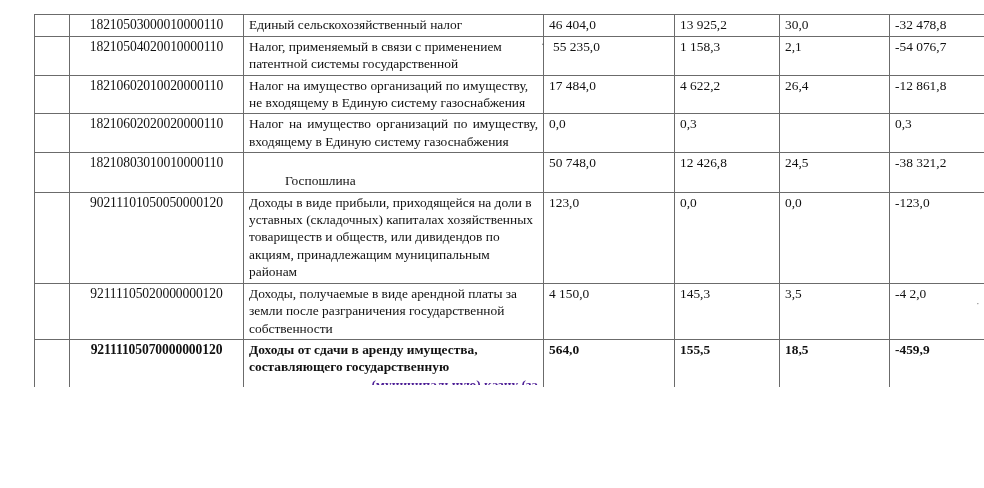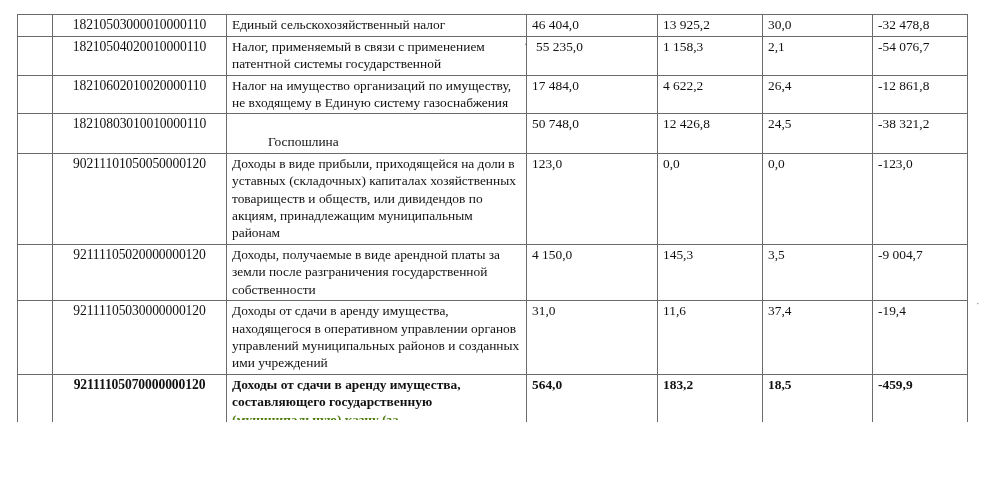--- a/index.html
+++ b/index.html
@@ -27,21 +27,21 @@
     position: absolute;
     left: 0;
     top: 0;
     width: 984px;
     height: 13px;
     background: #ffffff;
   }
 
   .table-wrap {
     position: absolute;
-    left: 17px;
+    left: 34px;
     top: 14px;
     width: 950px;
   }
 
   table.fin {
     border-collapse: collapse;
     table-layout: fixed;
     width: 950px;
     font-size: 13.4px;
     line-height: 1.30;
@@ -81,21 +81,22 @@
     color: #555;
     font-size: 12px;
   }
 
   
   tr.clipped td { border-bottom: none; font-weight: bold; }
   .clip-line {
     display: block;
     height: 9px;
     overflow: hidden;
-    color: #4d7c0f;
+    color: #4c1d95;
+    text-align: right;
   }
 
   
   .right-artifact {
     position: absolute;
     left: 976px;
     top: 300px;
     width: 5px;
     height: 7px;
     color: #7a7a7a;
@@ -144,20 +145,29 @@
             <td class="blank"></td>
             <td class="code">18210602010020000110</td>
             <td class="name">Налог на имущество организаций по имуществу, не входящему в Единую систему газоснабжения</td>
             <td class="num">17 484,0</td>
             <td class="num">4 622,2</td>
             <td class="num">26,4</td>
             <td class="num">-12 861,8</td>
           </tr>
           <tr>
             <td class="blank"></td>
+            <td class="code">18210602020020000110</td>
+            <td class="name justify">Налог на имущество организаций по имуществу, входящему в Единую систему газоснабжения</td>
+            <td class="num">0,0</td>
+            <td class="num">0,3</td>
+            <td class="num"></td>
+            <td class="num">0,3</td>
+          </tr>
+          <tr>
+            <td class="blank"></td>
             <td class="code">18210803010010000110</td>
             <td class="name shift-down">Госпошлина</td>
             <td class="num">50 748,0</td>
             <td class="num">12 426,8</td>
             <td class="num">24,5</td>
             <td class="num">-38 321,2</td>
           </tr>
           <tr>
             <td class="blank"></td>
             <td class="code">90211101050050000120</td>
@@ -167,37 +177,28 @@
             <td class="num">0,0</td>
             <td class="num">-123,0</td>
           </tr>
           <tr>
             <td class="blank"></td>
             <td class="code">92111105020000000120</td>
             <td class="name">Доходы, получаемые в виде арендной платы за земли после разграничения государственной собственности</td>
             <td class="num">4 150,0</td>
             <td class="num">145,3</td>
             <td class="num">3,5</td>
-            <td class="num">-9 004,7</td>
-          </tr>
-          <tr>
-            <td class="blank"></td>
-            <td class="code">92111105030000000120</td>
-            <td class="name">Доходы от сдачи в аренду имущества, находящегося в оперативном управлении органов управлений муниципальных районов и созданных ими учреждений</td>
-            <td class="num">31,0</td>
-            <td class="num">11,6</td>
-            <td class="num">37,4</td>
-            <td class="num">-19,4</td>
+            <td class="num">-4 2,0</td>
           </tr>
           <tr class="clipped">
             <td class="blank"></td>
             <td class="code">92111105070000000120</td>
             <td class="name"><span>Доходы от сдачи в аренду имущества, составляющего государственную</span><span class="clip-line">(муниципальную) казну (за</span></td>
             <td class="num">564,0</td>
-            <td class="num">183,2</td>
+            <td class="num">155,5</td>
             <td class="num">18,5</td>
             <td class="num">-459,9</td>
           </tr>
         </tbody>
     </table>
   </div>
 
   <div class="right-artifact">·</div>
 
 </div>

